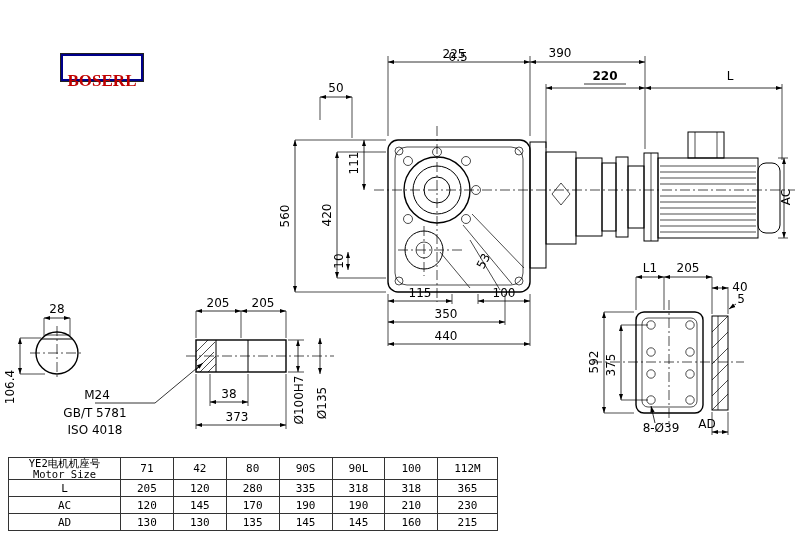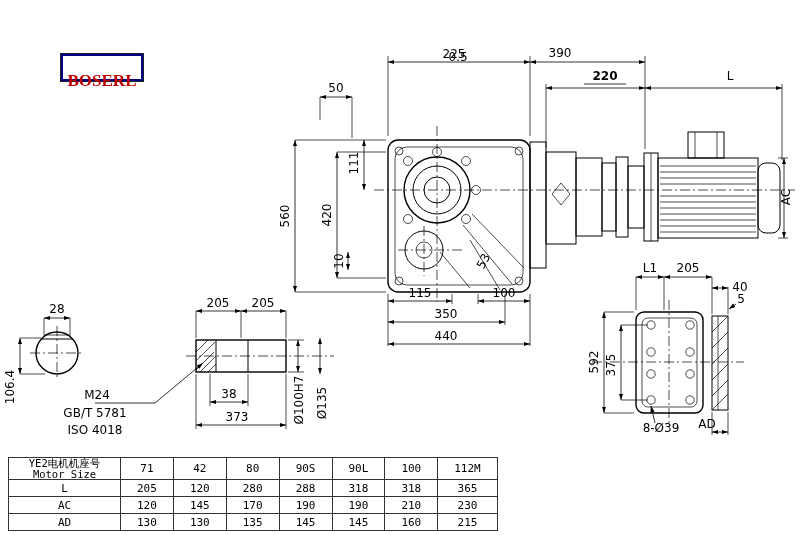--- a/index.html
+++ b/index.html
@@ -258,21 +258,21 @@
       <th class="v">90S</th>
       <th class="v">90L</th>
       <th class="v">100</th>
       <th class="v">112M</th>
     </tr>
     <tr>
       <td class="c0">L</td>
       <td class="v">205</td>
       <td class="v">120</td>
       <td class="v">280</td>
-      <td class="v">288</td>
+      <td class="v">335</td>
       <td class="v">318</td>
       <td class="v">318</td>
       <td class="v">365</td>
     </tr>
     <tr>
       <td class="c0">AC</td>
       <td class="v">120</td>
       <td class="v">145</td>
       <td class="v">170</td>
       <td class="v">190</td>

